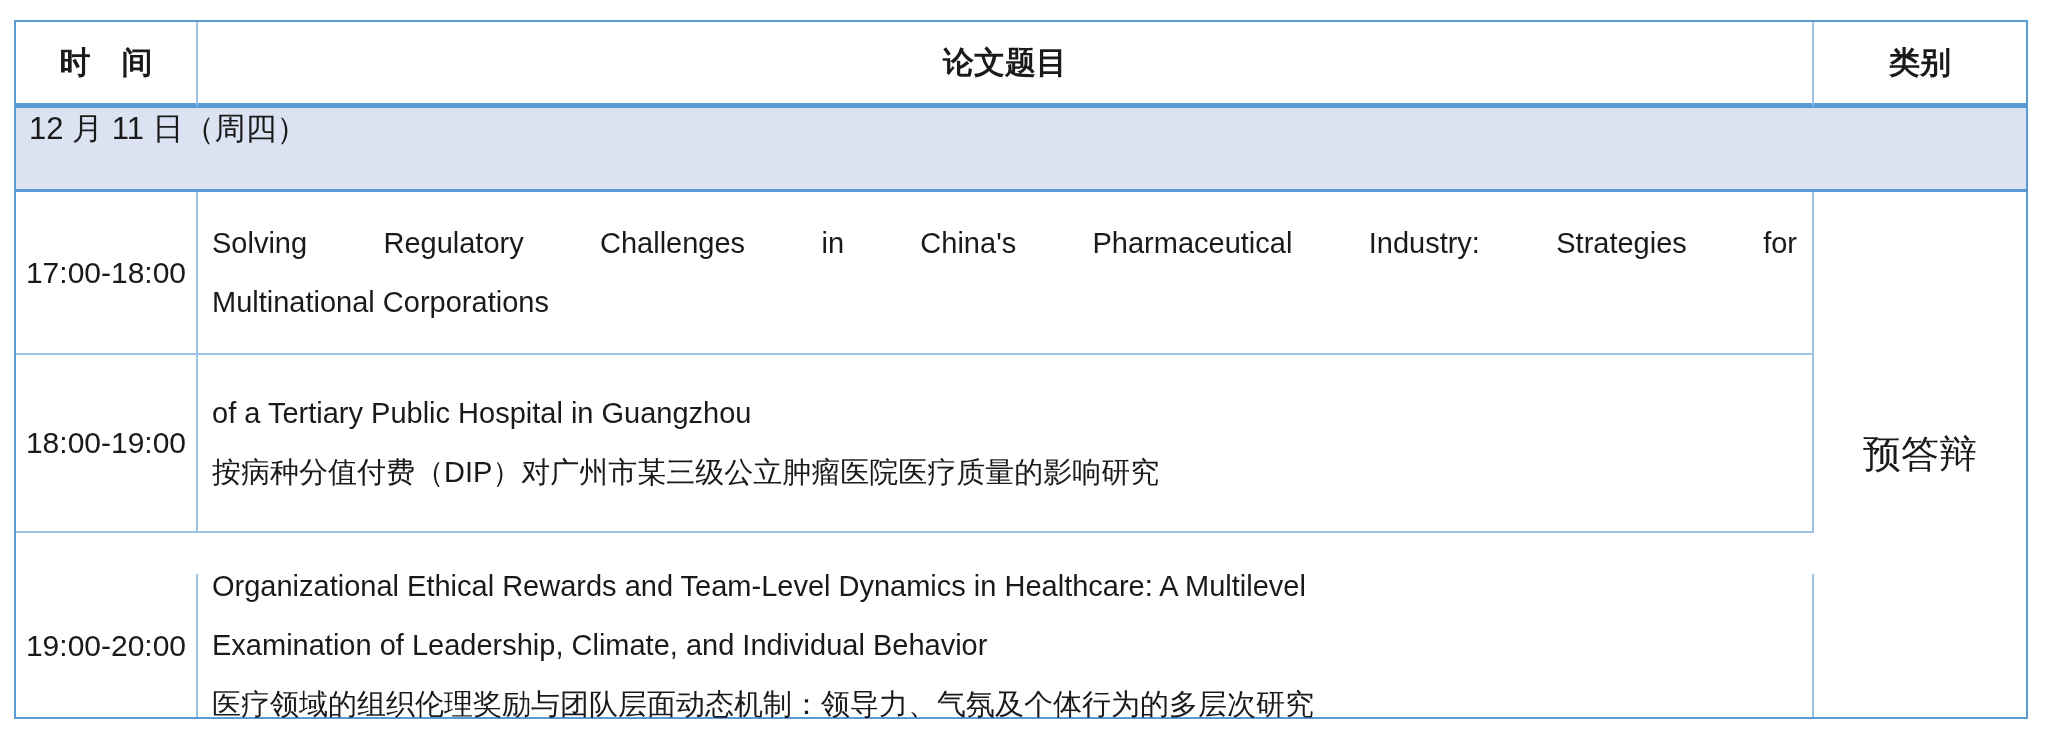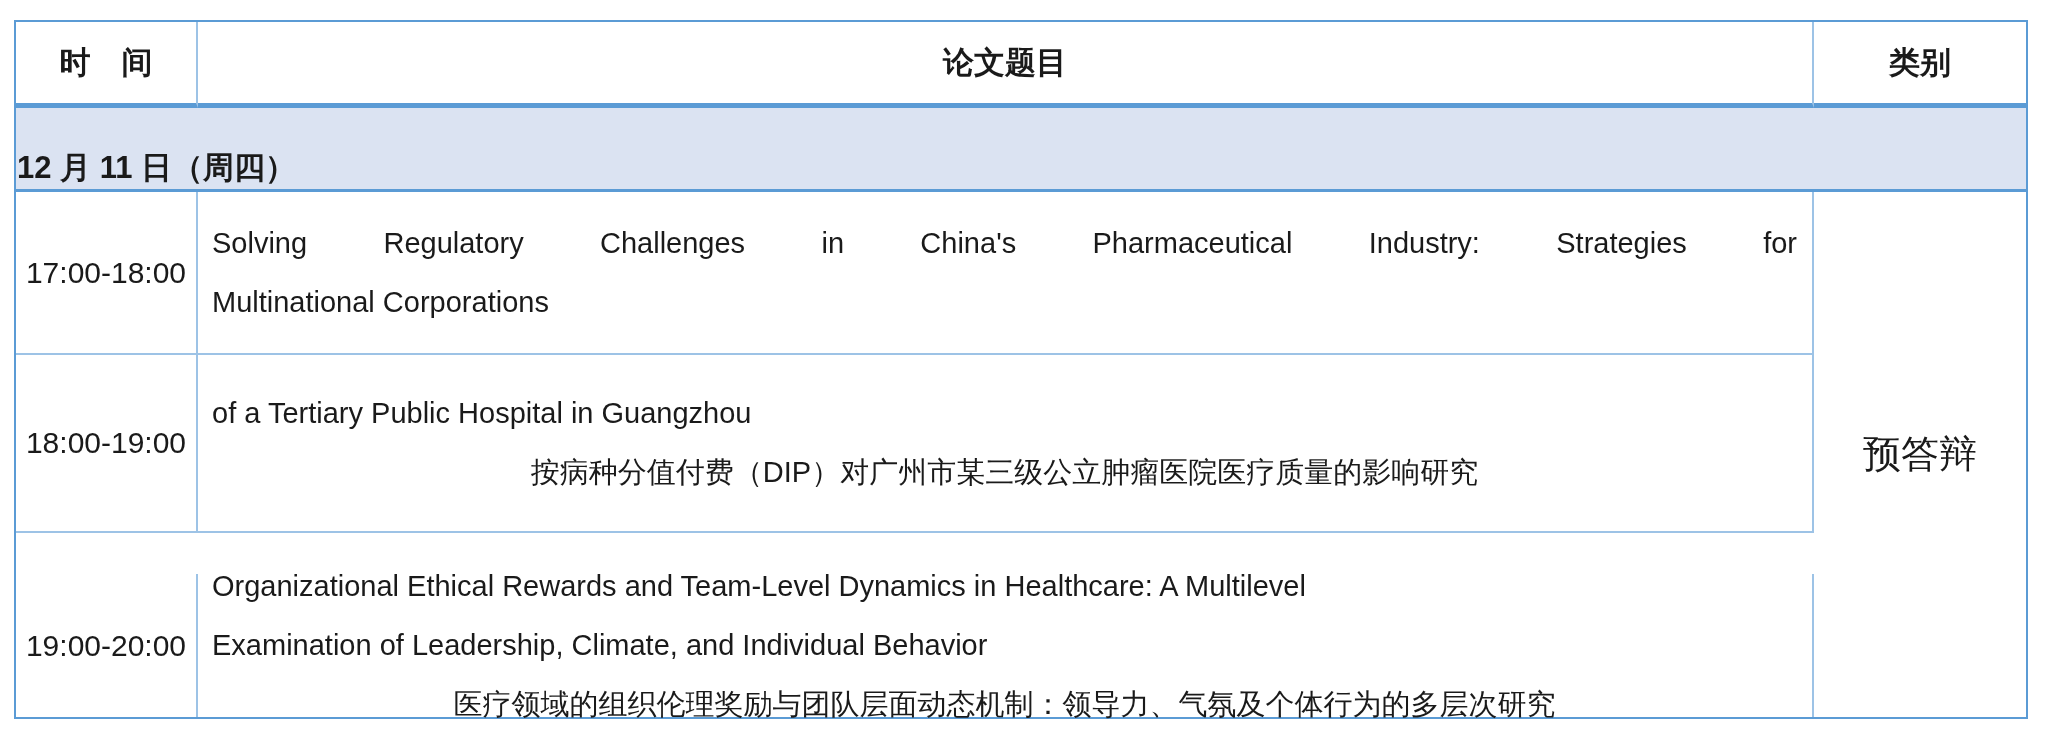--- a/index.html
+++ b/index.html
@@ -28,23 +28,23 @@
     display: flex; align-items: center; justify-content: center;
     font-weight: bold; font-size: 31px;
     border-bottom: 5px solid #5b9bd5;
     background: #ffffff;
   }
   .h-cell.has-right { border-right: 2px solid #9dc3e6; }
 
   
   .date-cell {
     grid-column: 1 / 4;
-    display: flex; align-items: flex-end;
-    padding-left: 1px;
-    font-weight: bold; font-size: 31px;
+    display: flex; align-items: flex-start;
+    padding-left: 13px;
+    font-weight: normal; font-size: 31px;
     background: #dbe3f2;
     border-bottom: 3px solid #5b9bd5;
   }
 
   
   .time-cell {
     display: flex; align-items: center; justify-content: center;
     font-size: 30px;
     border-right: 2px solid #9dc3e6;
     border-bottom: 2px solid #9dc3e6;
@@ -58,21 +58,21 @@
     border-bottom: 2px solid #9dc3e6;
   }
   .row-last { border-bottom: none; margin-top: 41px; }
 
   .en-line { text-align: left; white-space: nowrap; }
   .en-line.justified {
     white-space: normal;
     text-align: justify;
     text-align-last: justify;
   }
-  .zh-line { text-align: center; white-space: nowrap; }
+  .zh-line { text-align: left; white-space: nowrap; }
 
   .category-cell {
     grid-column: 3; grid-row: 3 / 6;
     display: flex; align-items: center; justify-content: center;
     font-size: 38px;
   }
 </style>
 </head>
 <body>
 

